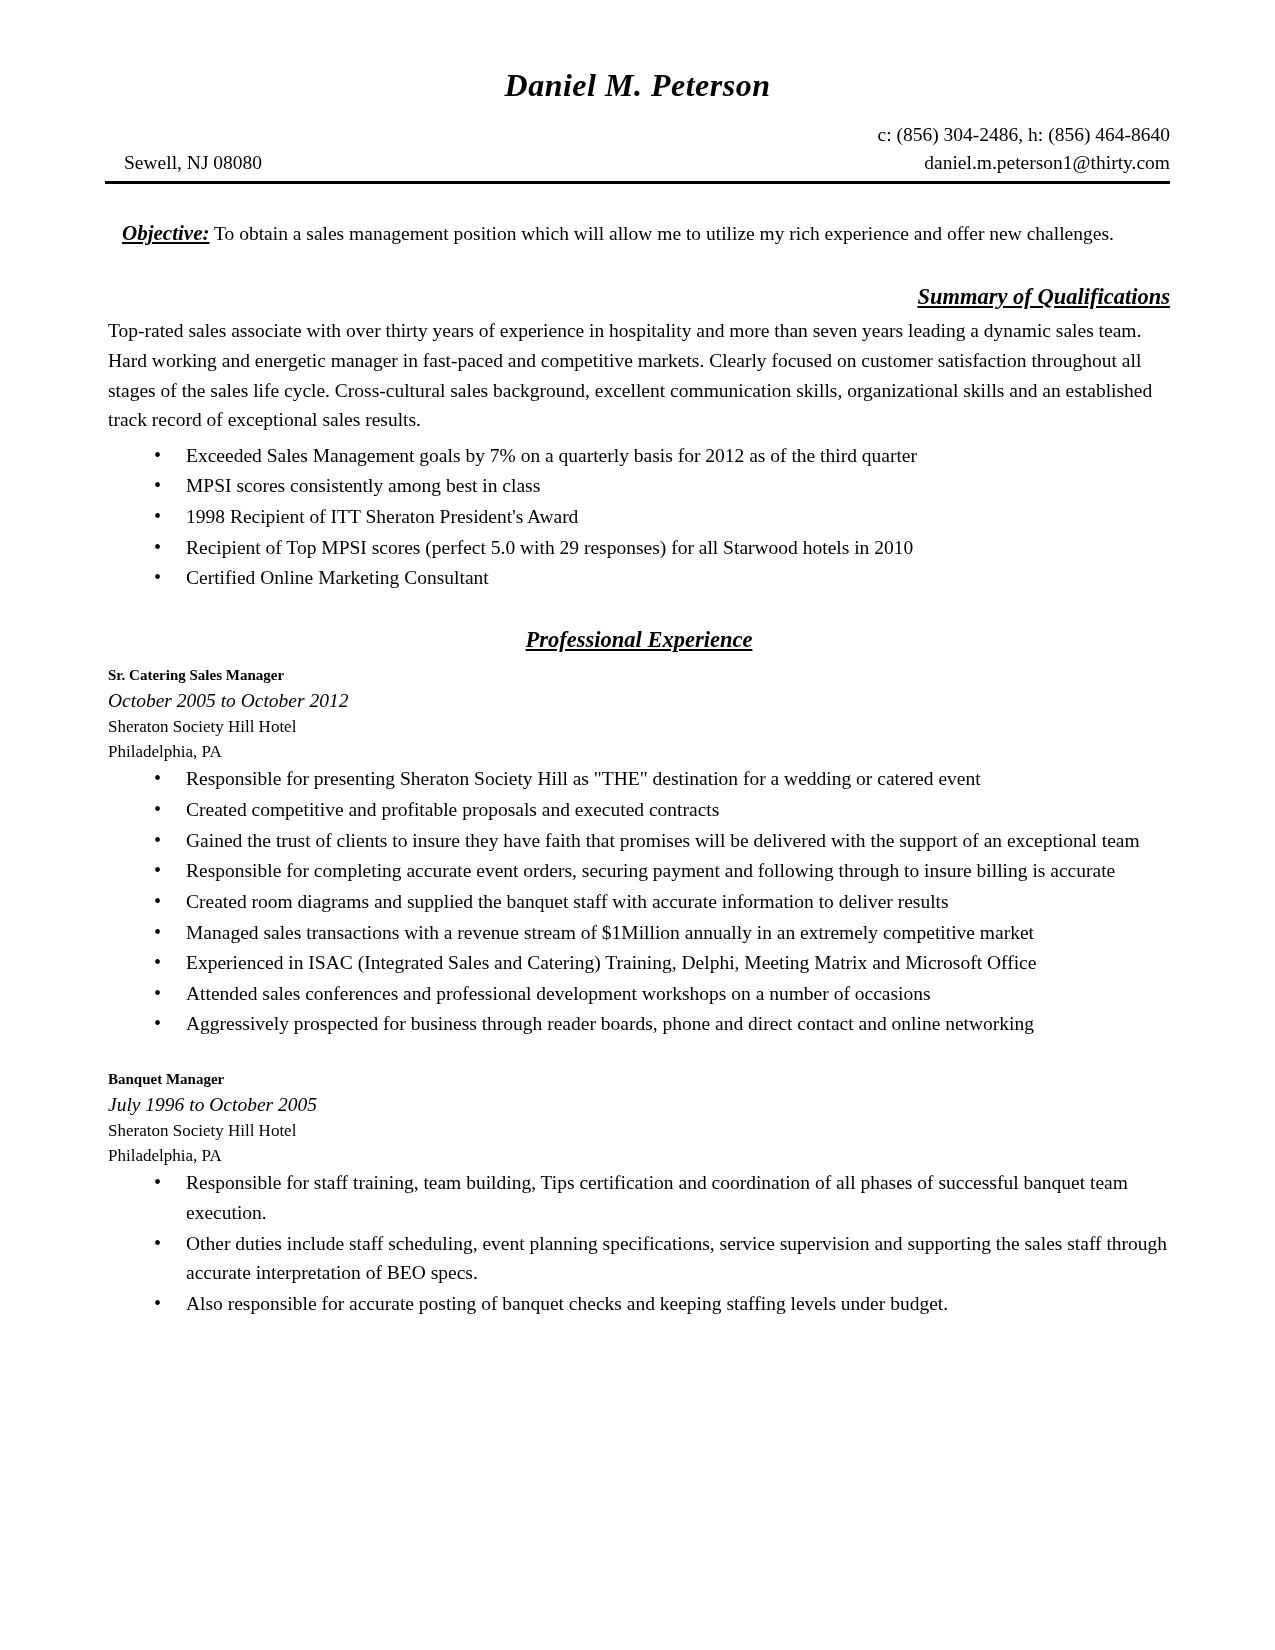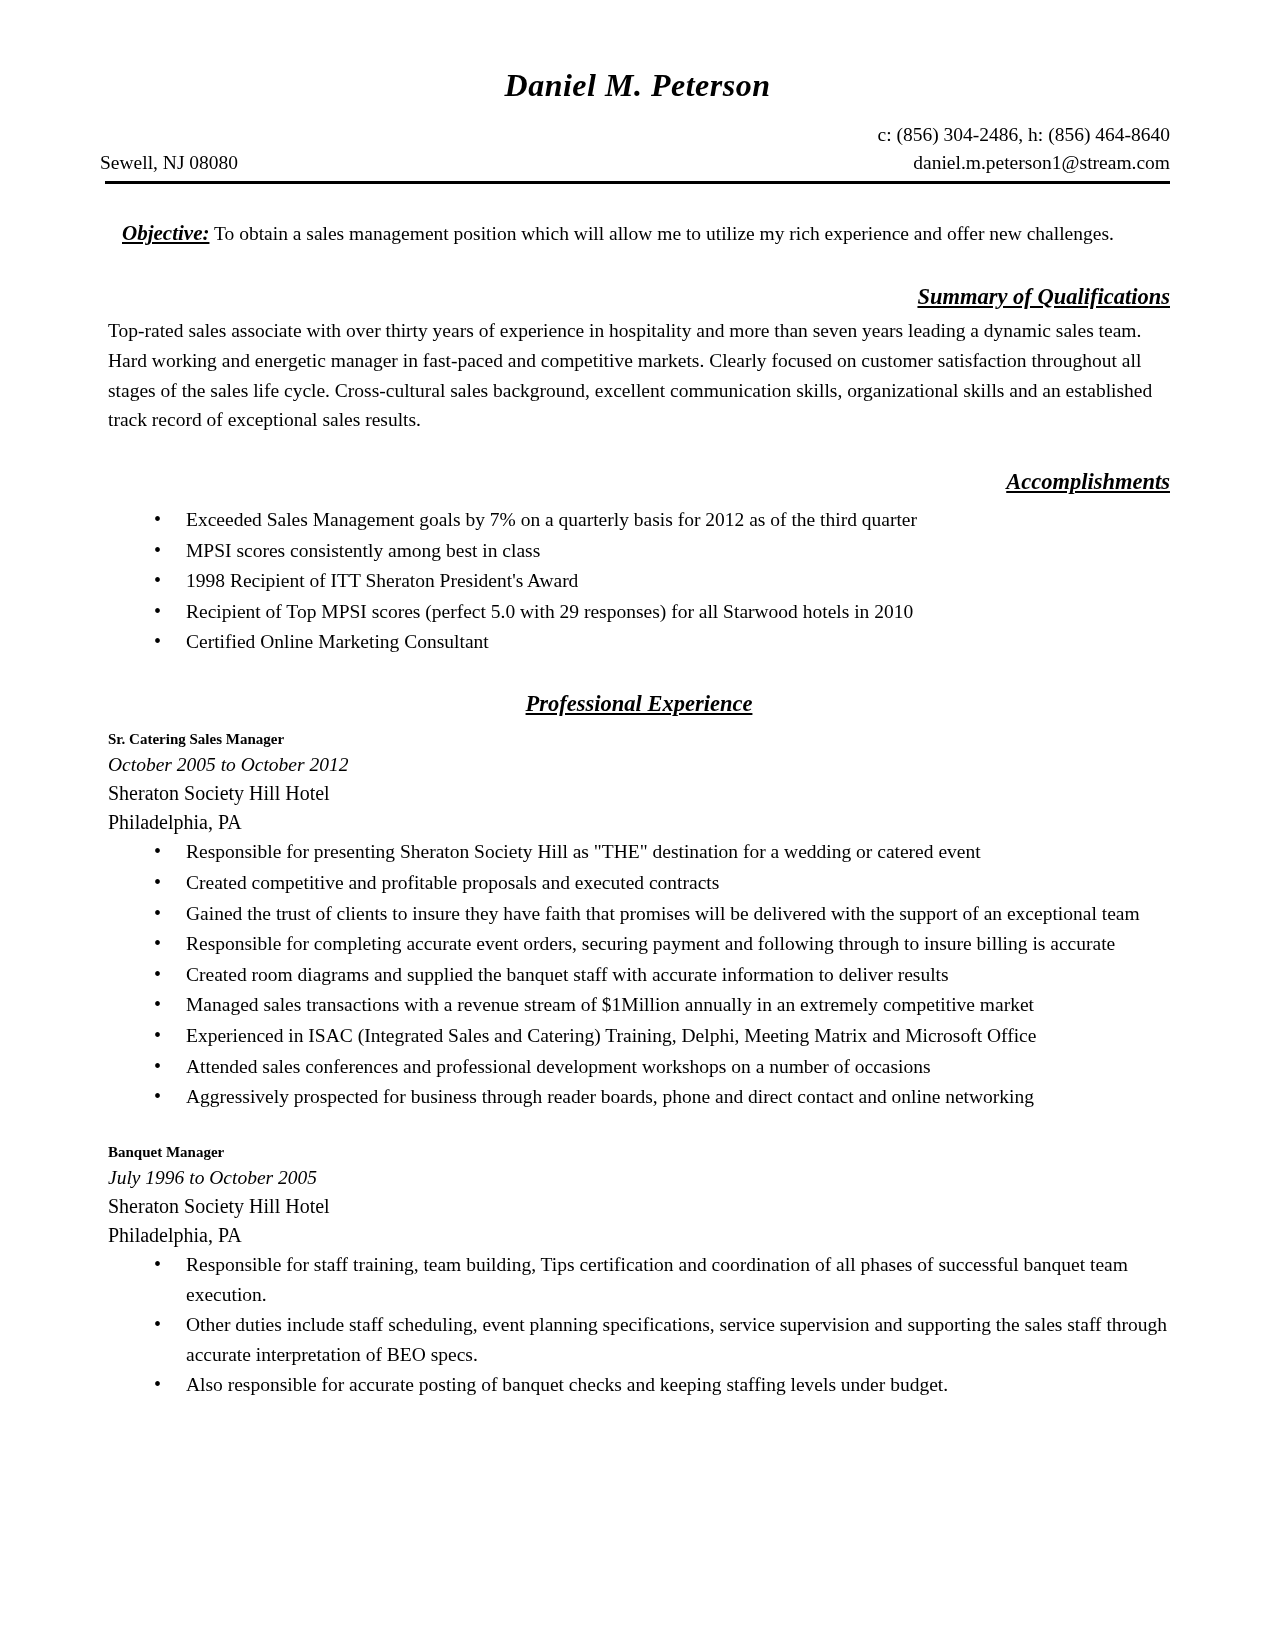--- a/index.html
+++ b/index.html
@@ -39,21 +39,21 @@
     padding: 0 105px 0 108px;
     height: 58px;
   }
   .contact-right {
     text-align: right;
     font-size: 19.5px;
     line-height: 1.45;
   }
   .contact-left {
     position: absolute;
-    left: 100px;
+    left: 124px;
     top: 28px;
     font-size: 19.5px;
     line-height: 1.45;
   }
   .rule {
     margin: 2px 105px 0 105px;
     border: 0;
     border-top: 3.5px solid #000;
   }
 
@@ -120,55 +120,54 @@
     font-weight: bold;
     font-size: 15px;
     line-height: 1.45;
   }
   .job-dates {
     font-style: italic;
     font-size: 19.5px;
     line-height: 1.45;
   }
   .job-company, .job-location {
-    font-size: 20px;
+    font-size: 17px;
     line-height: 1.45;
   }
   .job ul.bullets {
     margin-top: 0;
   }
 </style>
 </head>
 <body>
 
 <div class="page">
 
   <div class="doc-name">Daniel M. Peterson</div>
 
   <div class="contact-block">
     <div class="contact-right">c: (856) 304-2486, h: (856) 464-8640</div>
-    <div class="contact-right">daniel.m.peterson1@stream.com</div>
+    <div class="contact-right">daniel.m.peterson1@thirty.com</div>
     <div class="contact-left">Sewell, NJ 08080</div>
   </div>
 
   <hr class="rule">
 
   <div class="content">
 
     <div class="objective-wrap">
       <p class="para"><span class="lead-label">Objective:</span><span> To obtain a sales management position which will allow me to utilize my rich experience and offer new challenges.</span></p>
     </div>
 
     <div>
       <div class="section-head">Summary of Qualifications</div>
       <p class="para">Top-rated sales associate with over thirty years of experience in hospitality and more than seven years leading a dynamic sales team. Hard working and energetic manager in fast-paced and competitive markets. Clearly focused on customer satisfaction throughout all stages of the sales life cycle. Cross-cultural sales background, excellent communication skills, organizational skills and an established track record of exceptional sales results.</p>
     </div>
 
     <div>
-      <div class="section-head">Accomplishments</div>
       <ul class="bullets">
         <li>Exceeded Sales Management goals by 7% on a quarterly basis for 2012 as of the third quarter</li>
         <li>MPSI scores consistently among best in class</li>
         <li>1998 Recipient of ITT Sheraton President's Award</li>
         <li>Recipient of Top MPSI scores (perfect 5.0 with 29 responses) for all Starwood hotels in 2010</li>
         <li>Certified Online Marketing Consultant</li>
       </ul>
     </div>
 
     <div>

